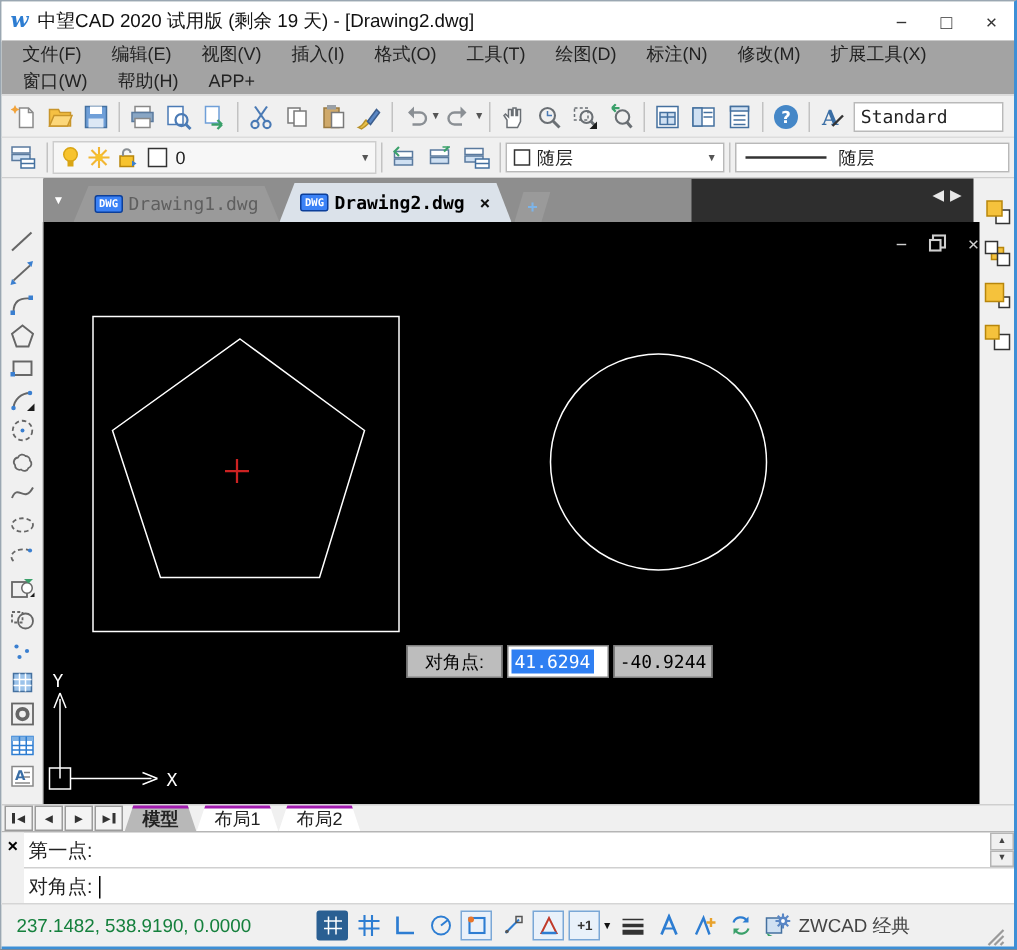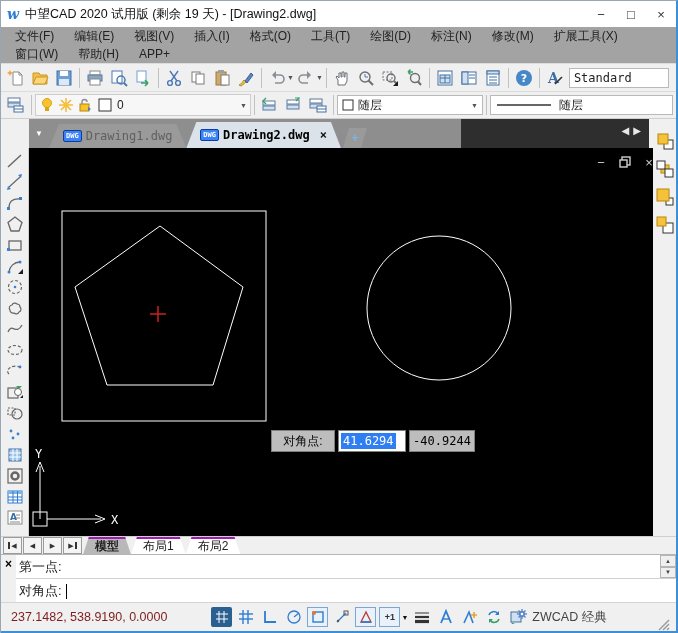--- a/index.html
+++ b/index.html
@@ -67,21 +67,21 @@
   .cmd-close{font-weight:bold;font-size:12px;color:#000;}
   .cmd-body{flex:1;display:flex;flex-direction:column;font-size:13px;}
   .cmd-line1{height:23px;display:flex;align-items:center;border-bottom:1px solid #d0d0d0;}
   .cmd-line1 .txt{padding-left:3px;}
   .cmd-scroll{margin-left:auto;width:16px;height:23px;display:flex;flex-direction:column;}
   .sc-btn{flex:1;background:#f0f0f0;border:1px solid #b5b5b5;display:flex;align-items:center;justify-content:center;font-size:6px;color:#444;box-sizing:border-box;}
   .cmd-line2{height:24px;display:flex;align-items:center;padding-left:3px;}
   .caret{width:1px;height:15px;background:#000;margin-left:4px;}
   
   .status{top:601px;height:29px;background:#f0f0f0;border-top:1px solid #d5d5d5;display:flex;align-items:center;padding:0 6px;box-sizing:border-box;}
-  .coords{color:#7f1d1d;font-size:12.5px;margin-left:4px;white-space:nowrap;}
+  .coords{color:#15803d;font-size:12.5px;margin-left:4px;white-space:nowrap;}
   .sicons{display:flex;align-items:center;gap:3px;margin-left:44px;}
   .sicon{width:21px;height:20px;display:flex;align-items:center;justify-content:center;flex:0 0 auto;}
   .sicon.boxed{border:1px solid #7aa7d6;background:#e9f1fa;box-sizing:border-box;}
   .sicon.active{background:#2a5f92;border-radius:2px;}
   .wslabel{color:#444;font-size:12.5px;margin-left:4px;white-space:nowrap;}
   .grip{margin-left:auto;width:13px;height:13px;align-self:flex-end;}
   .bluebar{top:630px;height:3px;background:#3d8fd6;}
   svg{display:block;}
 </style>
 </head>

